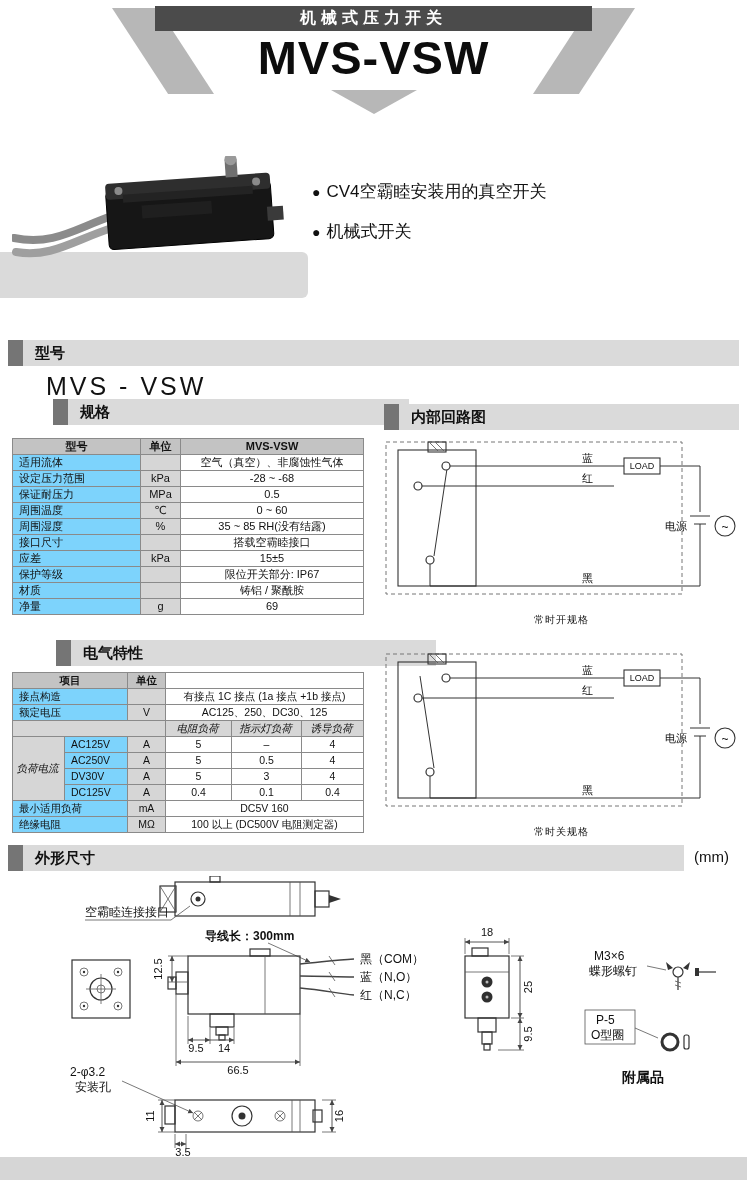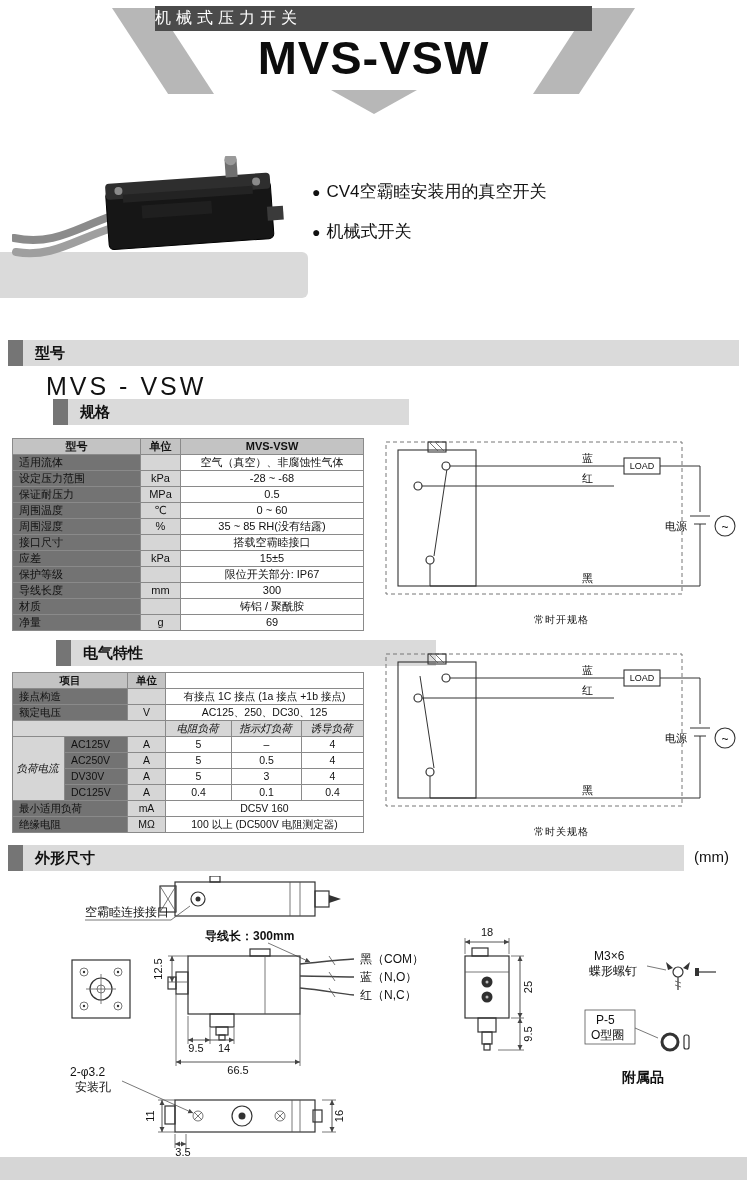--- a/index.html
+++ b/index.html
@@ -8,22 +8,22 @@
     background:#fff; overflow:hidden;
     font-family:"Liberation Sans","DejaVu Sans",sans-serif; color:#111;
   }
   
   .chev { position:absolute; background:#b7b7b7; }
   .chev-left  { left:112px; top:8px;  width:102px; height:86px; clip-path:polygon(0 0,45% 0,100% 100%,55% 100%); }
   .chev-right { left:533px; top:8px;  width:102px; height:86px; clip-path:polygon(55% 0,100% 0,45% 100%,0 100%); }
   .chev-down  { left:331px; top:90px; width:86px;  height:24px; clip-path:polygon(0 0,100% 0,50% 100%); }
   .banner-bar {
     position:absolute; left:155px; top:6px; width:437px; height:25px;
-    background:#4b4b4b; color:#fff; display:flex; align-items:center; 
-    font-size:16px; font-weight:normal; letter-spacing:5px;
+    background:#4b4b4b; color:#fff; display:flex; align-items:center; justify-content:center;
+    font-size:16px; font-weight:bold; letter-spacing:5px;
   }
   .big-title {
     position:absolute; left:0; top:30px; width:747px; text-align:center;
     font-size:47px; font-weight:bold; letter-spacing:1px; color:#0d0d0d;
   }
   
   .photo-band { position:absolute; left:0; top:252px; width:308px; height:46px; background:#dadada; border-radius:0 6px 6px 0; }
   .photo { position:absolute; left:12px; top:156px; width:292px; height:114px; }
   .bullets { position:absolute; left:312px; top:180px; display:flex; flex-direction:column; gap:17px; }
   .bullet-row { display:flex; align-items:center; gap:6px; font-size:17px; }
@@ -37,21 +37,21 @@
   .sec-circuit { left:384px; top:404px; width:355px; }
   .sec-elec    { left:8px;   top:640px; width:380px;padding-left:48px; }
   .sec-dims    { left:8px;   top:845px; width:676px; }
   .model-value { position:absolute; left:46px; top:372px; font-size:25px; letter-spacing:3px; }
   .mm-note { position:absolute; left:694px; top:848px; font-size:15px; }
   
   .tbl { border-collapse:collapse; table-layout:fixed; width:352px; font-size:11px; }
   .tbl td,.tbl th { border:1px solid #8a8a8a; height:13px; line-height:13px; padding:1px 3px; overflow:hidden; white-space:nowrap; }
   .tbl th { background:#c3c3c3; font-weight:bold; text-align:center; }
   .tbl th.blank { background:#fff; }
-  .tbl td.lab  { background:#737373; text-align:left; padding-left:6px; }
+  .tbl td.lab  { background:#7dd3fc; text-align:left; padding-left:6px; }
   .tbl td.labc { background:#d6d6d6; text-align:center; padding-left:1px;font-style:italic; }
   .tbl td.unit { background:#d6d6d6; text-align:center; }
   .tbl td.val  { background:#fff; text-align:center; }
   .spec-table { position:absolute; left:12px; top:438px; }
   .elec-table { position:absolute; left:12px; top:672px; font-size:10.5px; }
   
   .circ-box { position:absolute; width:355px; }
   .circ1 { left:384px; top:438px; }
   .circ2 { left:384px; top:650px; }
   .circ-caption { text-align:center; font-size:10px; margin-top:9px; letter-spacing:1px; }
@@ -170,37 +170,36 @@
           <td class="lab">应差</td>
           <td class="unit">kPa</td>
           <td class="val">15±5</td>
         </tr>
     <tr>
           <td class="lab">保护等级</td>
           <td class="unit"></td>
           <td class="val">限位开关部分: IP67</td>
         </tr>
     <tr>
-          <td class="lab">导线长度</td>
-          <td class="unit">mm</td>
-          <td class="val">300</td>
-        </tr>
-    <tr>
           <td class="lab">材质</td>
           <td class="unit"></td>
           <td class="val">铸铝 / 聚酰胺</td>
         </tr>
     <tr>
           <td class="lab">净量</td>
           <td class="unit">g</td>
           <td class="val">69</td>
         </tr>
   </tbody>
     </table>
 
+  <div class="sec sec-circuit">
+    <div class="sq"></div>
+    <div class="bar">内部回路图</div>
+  </div>
 
   <div class="circ-box circ1">
     <svg viewBox="0 0 355 162" width="355" height="162">
       <rect class="dash" x="2" y="4" width="296" height="152"></rect>
       <rect class="solid" x="14" y="12" width="78" height="136"></rect>
       <rect class="solid" x="44" y="4" width="18" height="10"></rect>
       <line class="thin" x1="46" y1="5" x2="54" y2="13"></line>
       <line class="thin" x1="52" y1="5" x2="60" y2="13"></line>
       <line class="cwire" x1="64" y1="24" x2="50" y2="118"></line>
       <circle class="cnode" cx="62" cy="28" r="4"></circle>

